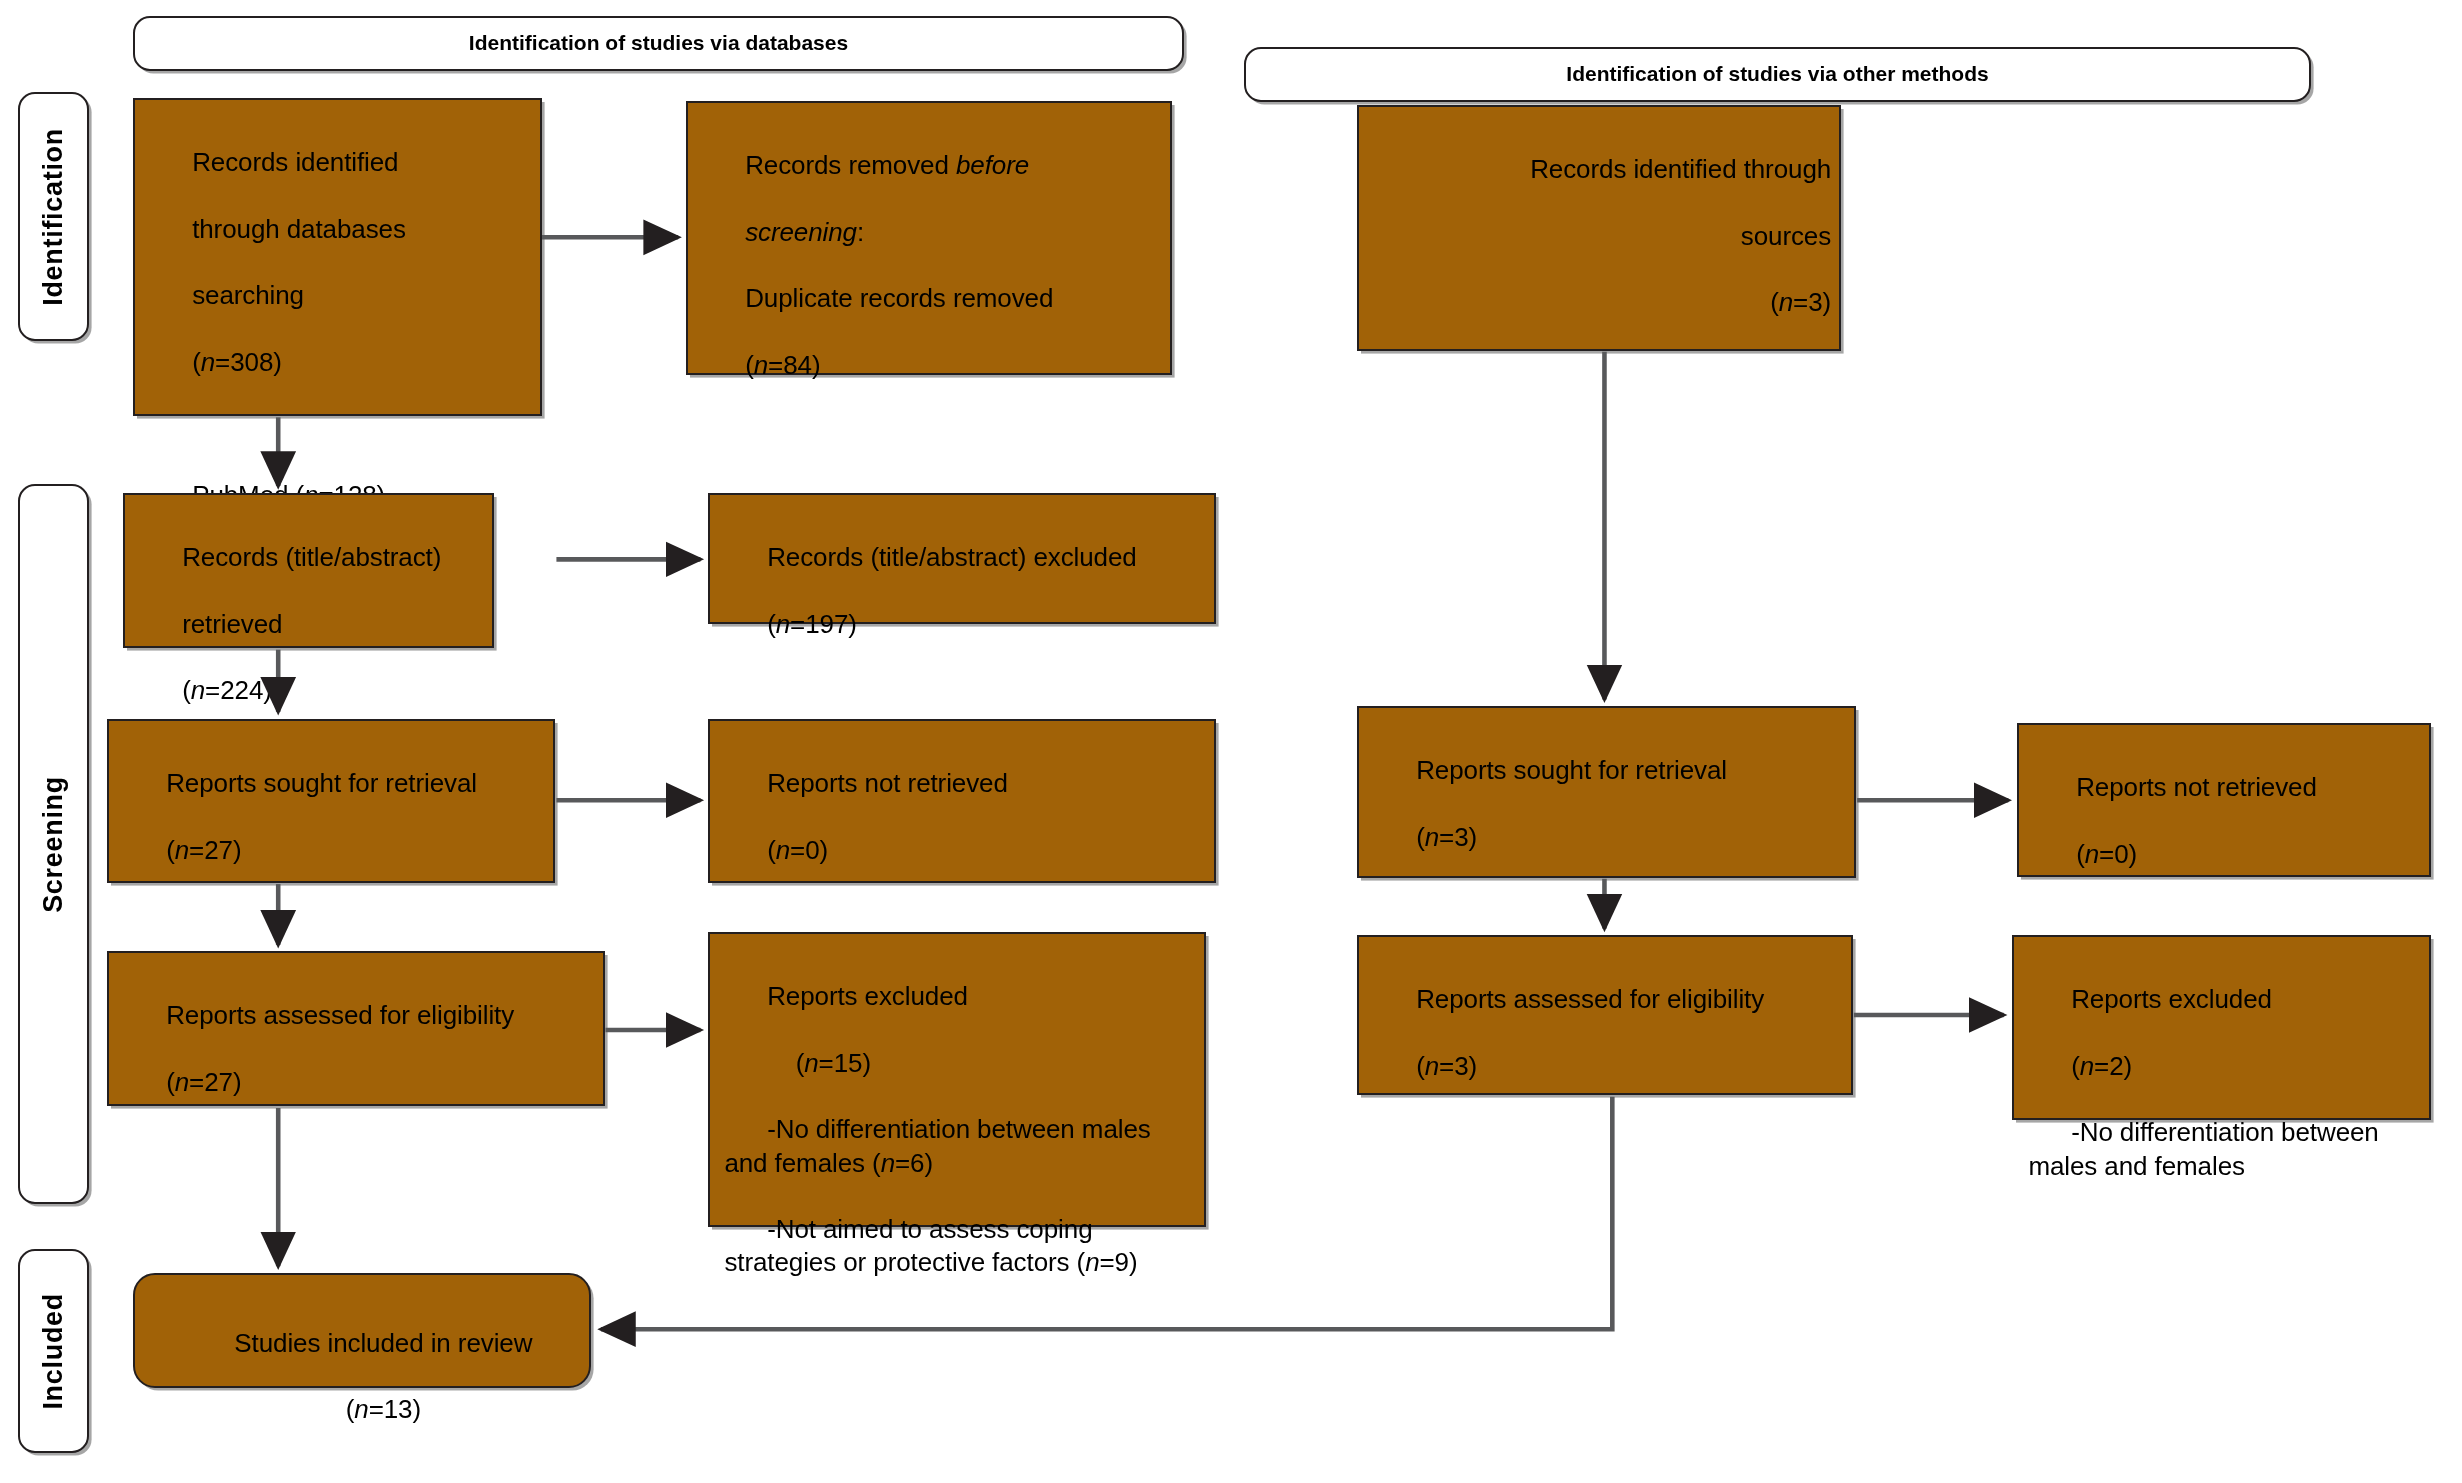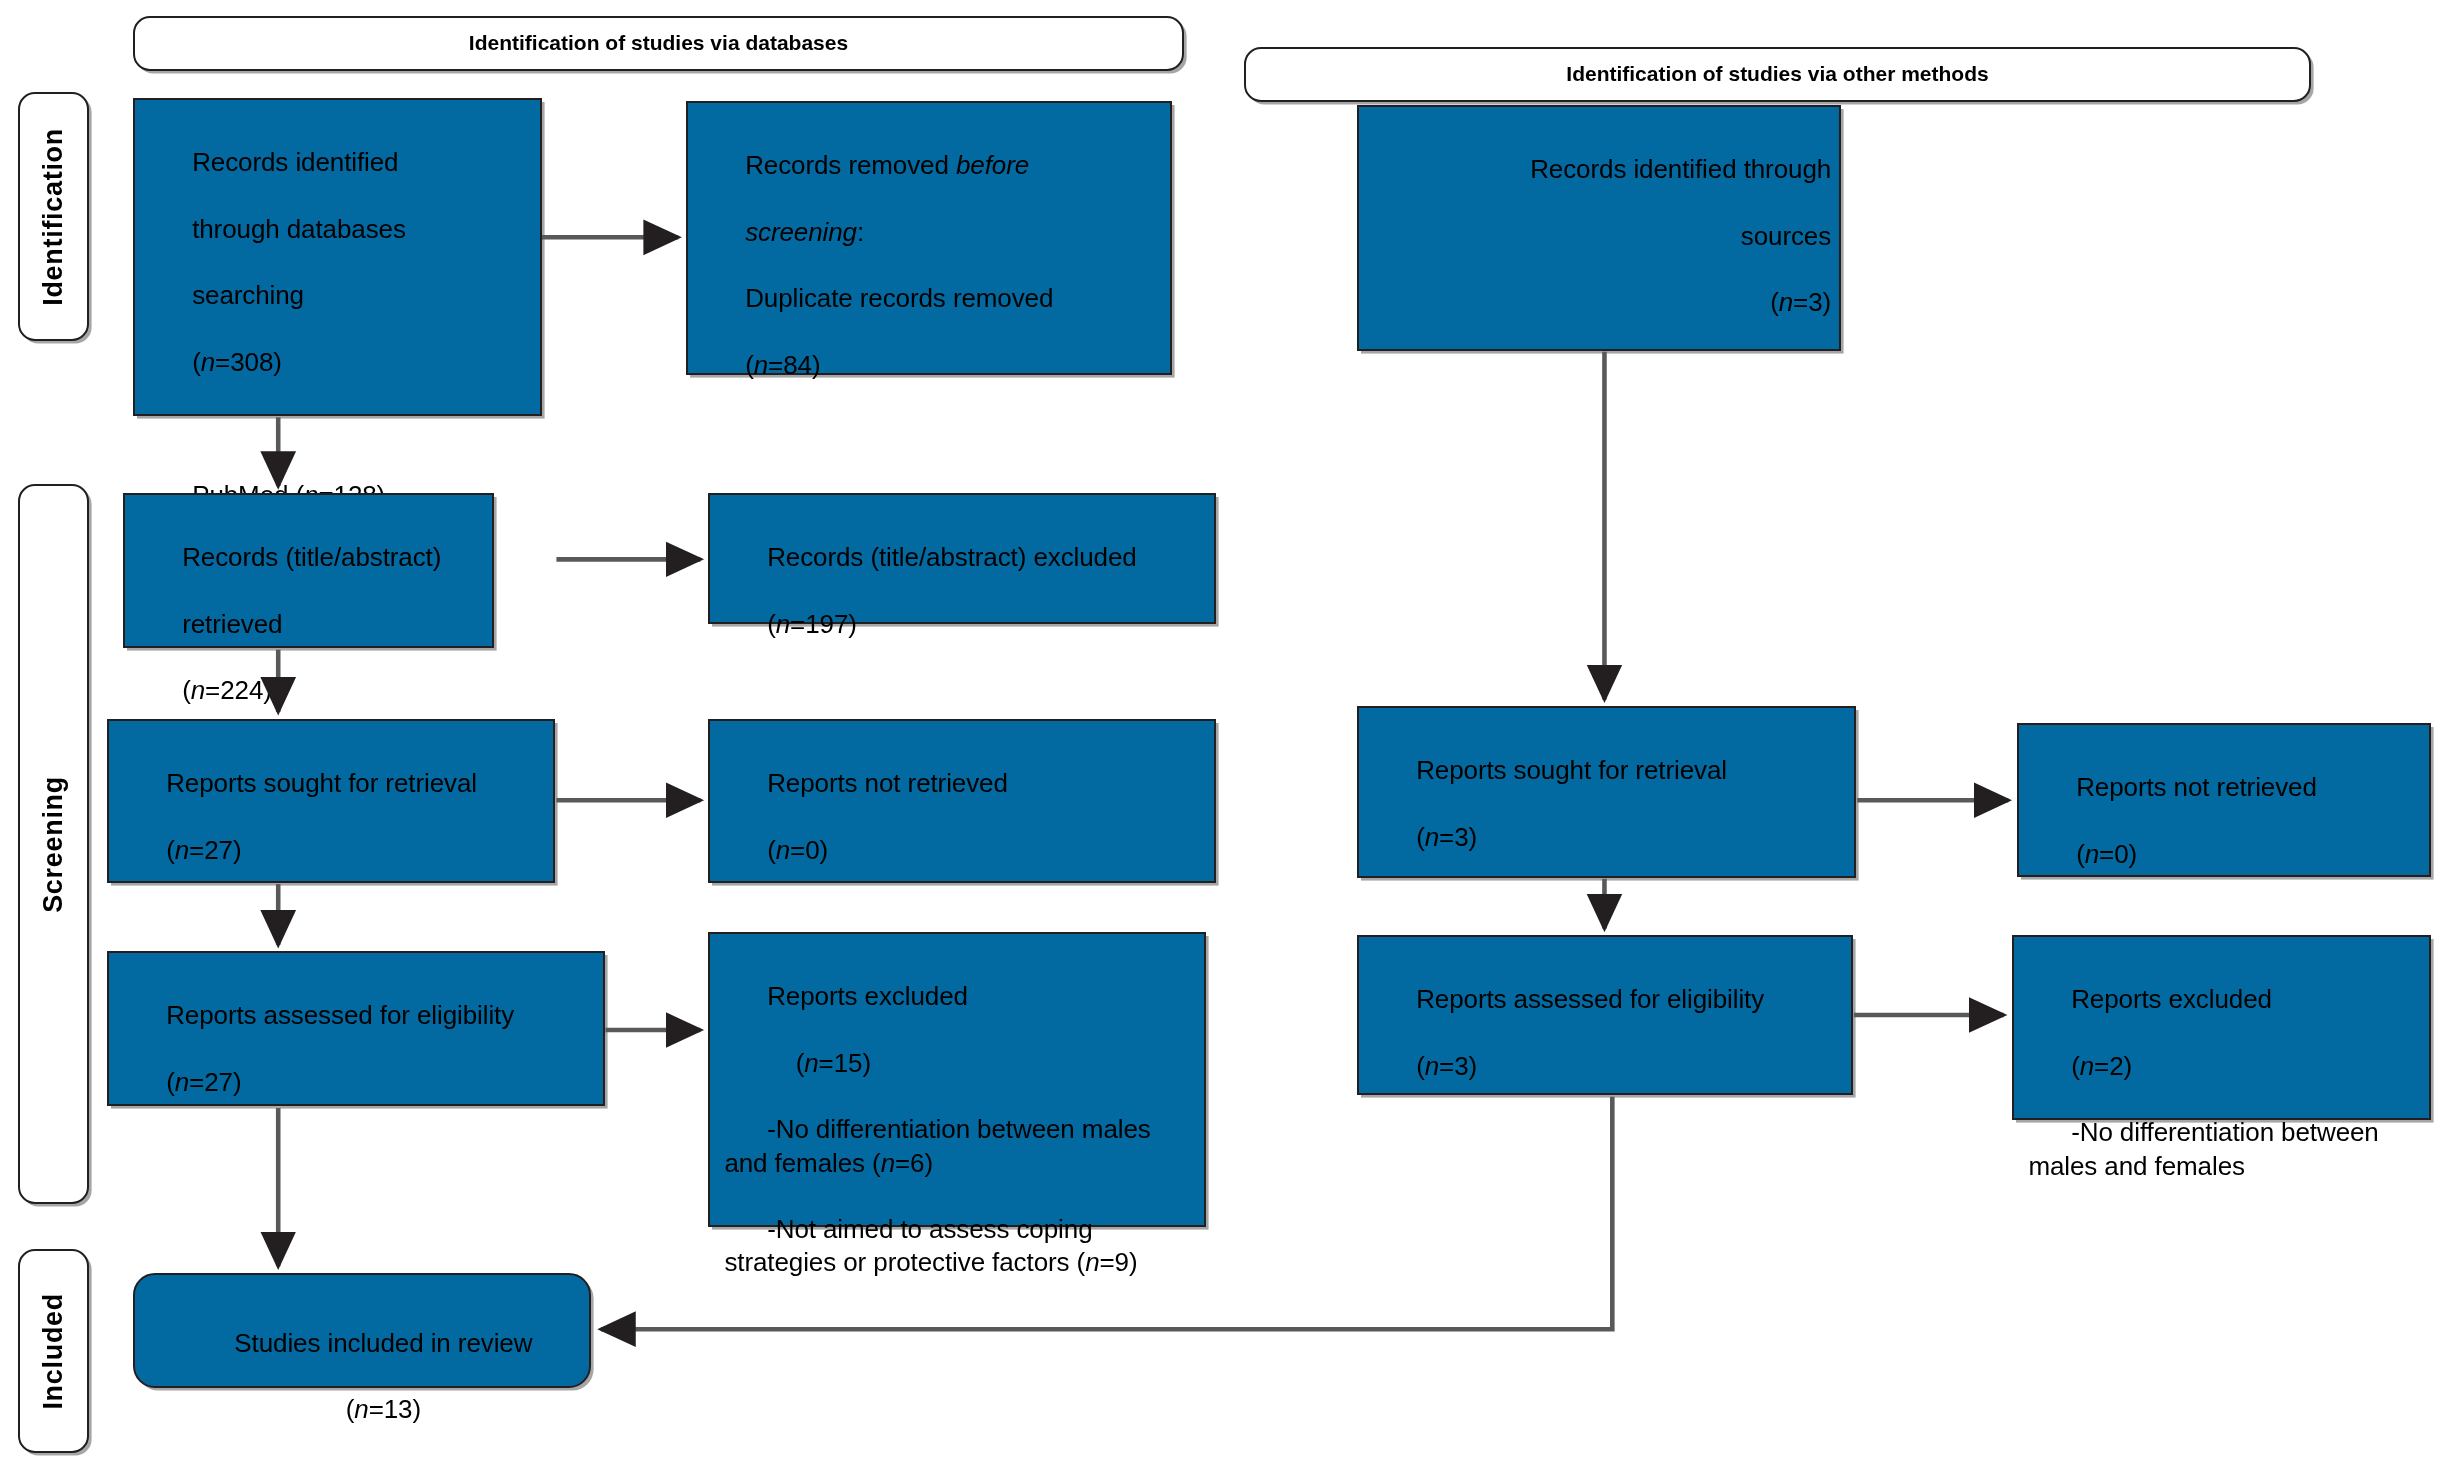--- a/index.html
+++ b/index.html
@@ -15,21 +15,21 @@
     position: relative;
     width: 2462px;
     height: 1484px;
     background: #ffffff;
     overflow: hidden;
   }
   
   .node {
     position: absolute;
     box-sizing: border-box;
-    background: #0369a1;
+    background: #a16207;
     border: 2.6px solid #231f20;
     box-shadow: 3.3px 3.3px 0 -0.7px rgba(0,0,0,0.35);
   }
   .node .txt {
     position: absolute;
     left: 14.4px;
     right: 9.2px;
     top: 13px;
     font-size: 26px;
     line-height: 1.28;

